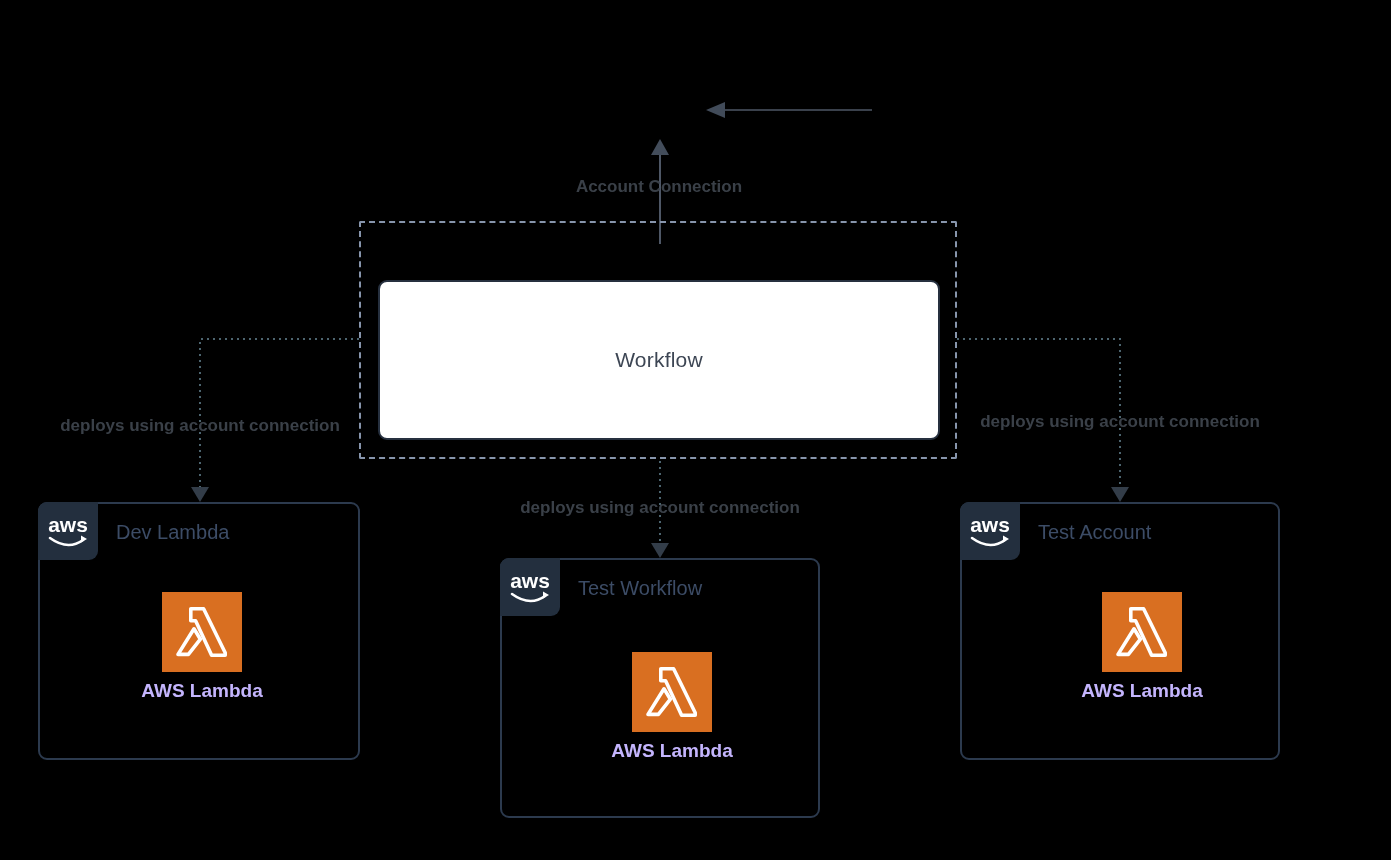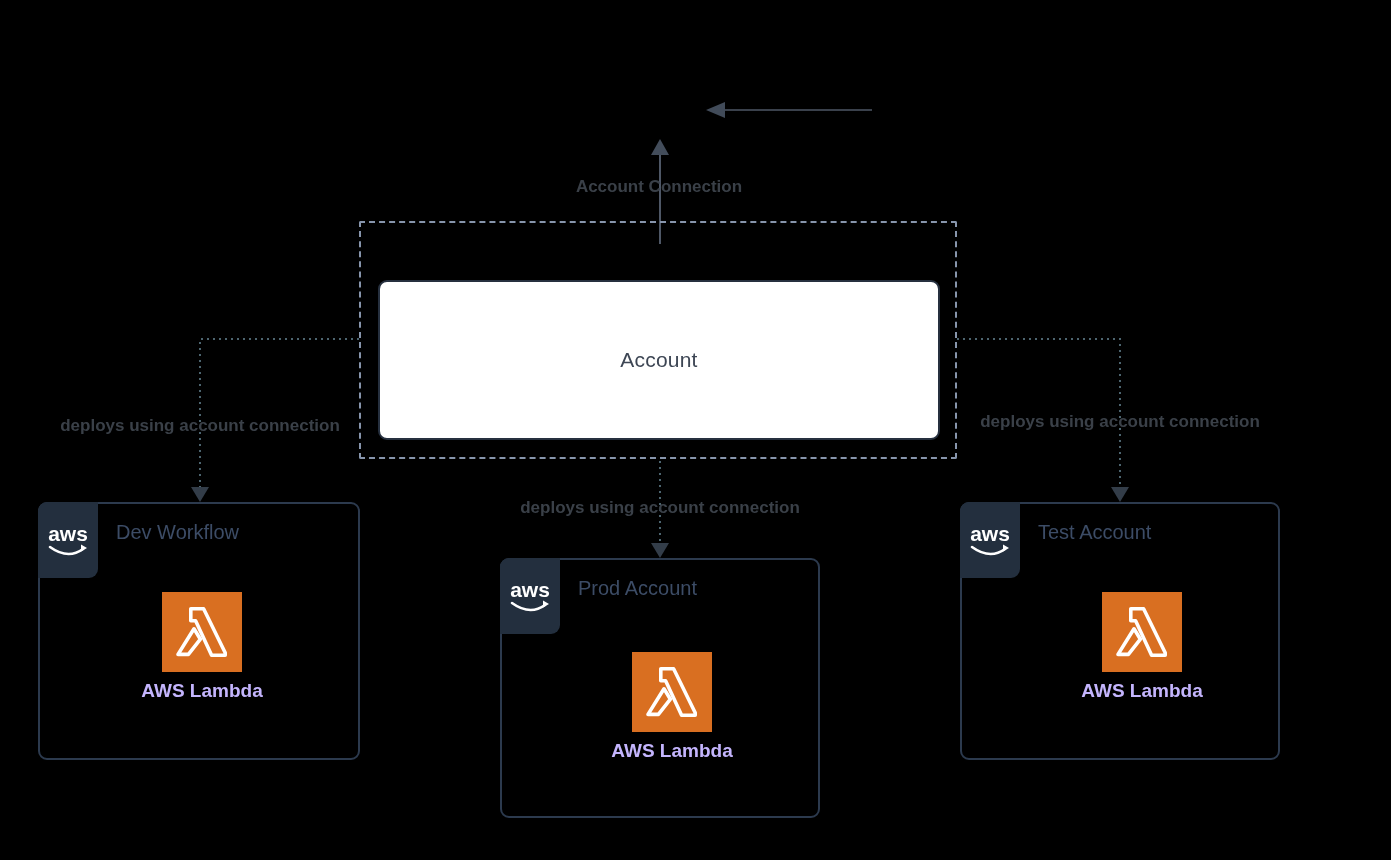--- a/index.html
+++ b/index.html
@@ -43,21 +43,21 @@
   
   .account-box{
     position:absolute;
     box-sizing:border-box;
     border:2px solid #2c3a4e;
     border-radius:9px;
     background:transparent;
   }
   .aws-badge{
     position:absolute;left:-2px;top:-2px;
-    width:60px;height:76px;
+    width:60px;height:58px;
     background:#232f3e;
     border-radius:9px 0 9px 0;
   }
   .aws-badge svg{width:100%;height:100%;display:block;}
   .account-title{
     position:absolute;left:76px;top:0;height:56px;
     display:flex;align-items:center;
     font-size:20px;color:#3c4c66;
     white-space:nowrap;
   }
@@ -106,50 +106,50 @@
 </svg>
 
 <div class="conn-label" style="left:659px;top:187px;">Account Connection</div>
 <div class="conn-label" style="left:200px;top:426px;">deploys using account connection</div>
 <div class="conn-label" style="left:660px;top:508px;">deploys using account connection</div>
 <div class="conn-label" style="left:1120px;top:422px;">deploys using account connection</div>
 
 <div class="dashed-boundary"></div>
 
 <div class="workflow-box">
-  <span class="wf-label">Account</span>
+  <span class="wf-label">Workflow</span>
 </div>
 
 <div class="account-box" style="left:38px;top:502px;width:322px;height:258px;">
   <div class="aws-badge">
     <svg viewBox="0 0 60 58">
       <text x="30" y="30" text-anchor="middle" fill="#ffffff" font-size="21" font-weight="600" font-family="Liberation Sans, sans-serif">aws</text>
       <path d="M12 36 Q30 49 45 38" stroke="#ffffff" stroke-width="2.6" fill="none" stroke-linecap="round"></path>
       <path d="M43 33.5 L49 37 L43 40.5 Z" fill="#ffffff"></path>
     </svg>
   </div>
-  <div class="account-title">Dev Workflow</div>
+  <div class="account-title">Dev Lambda</div>
   <div class="lambda-icon" style="left:122px;top:88px;">
     <svg viewBox="0 0 100 100">
       <polygon points="36,21 52,21 79,76 79,79 62,79 42,36 36,36" fill="none" stroke="#ffffff" stroke-width="4.5" stroke-linejoin="round"></polygon>
       <polygon points="40,46 48,59 33,78 20,78" fill="none" stroke="#ffffff" stroke-width="4.5" stroke-linejoin="round"></polygon>
     </svg>
   </div>
   <div class="service-caption" style="left:162px;top:176px;">AWS Lambda</div>
 </div>
 
 <div class="account-box" style="left:500px;top:558px;width:320px;height:260px;">
   <div class="aws-badge">
     <svg viewBox="0 0 60 58">
       <text x="30" y="30" text-anchor="middle" fill="#ffffff" font-size="21" font-weight="600" font-family="Liberation Sans, sans-serif">aws</text>
       <path d="M12 36 Q30 49 45 38" stroke="#ffffff" stroke-width="2.6" fill="none" stroke-linecap="round"></path>
       <path d="M43 33.5 L49 37 L43 40.5 Z" fill="#ffffff"></path>
     </svg>
   </div>
-  <div class="account-title">Prod Account</div>
+  <div class="account-title">Test Workflow</div>
   <div class="lambda-icon" style="left:130px;top:92px;">
     <svg viewBox="0 0 100 100">
       <polygon points="36,21 52,21 79,76 79,79 62,79 42,36 36,36" fill="none" stroke="#ffffff" stroke-width="4.5" stroke-linejoin="round"></polygon>
       <polygon points="40,46 48,59 33,78 20,78" fill="none" stroke="#ffffff" stroke-width="4.5" stroke-linejoin="round"></polygon>
     </svg>
   </div>
   <div class="service-caption" style="left:170px;top:180px;">AWS Lambda</div>
 </div>
 
 <div class="account-box" style="left:960px;top:502px;width:320px;height:258px;">

